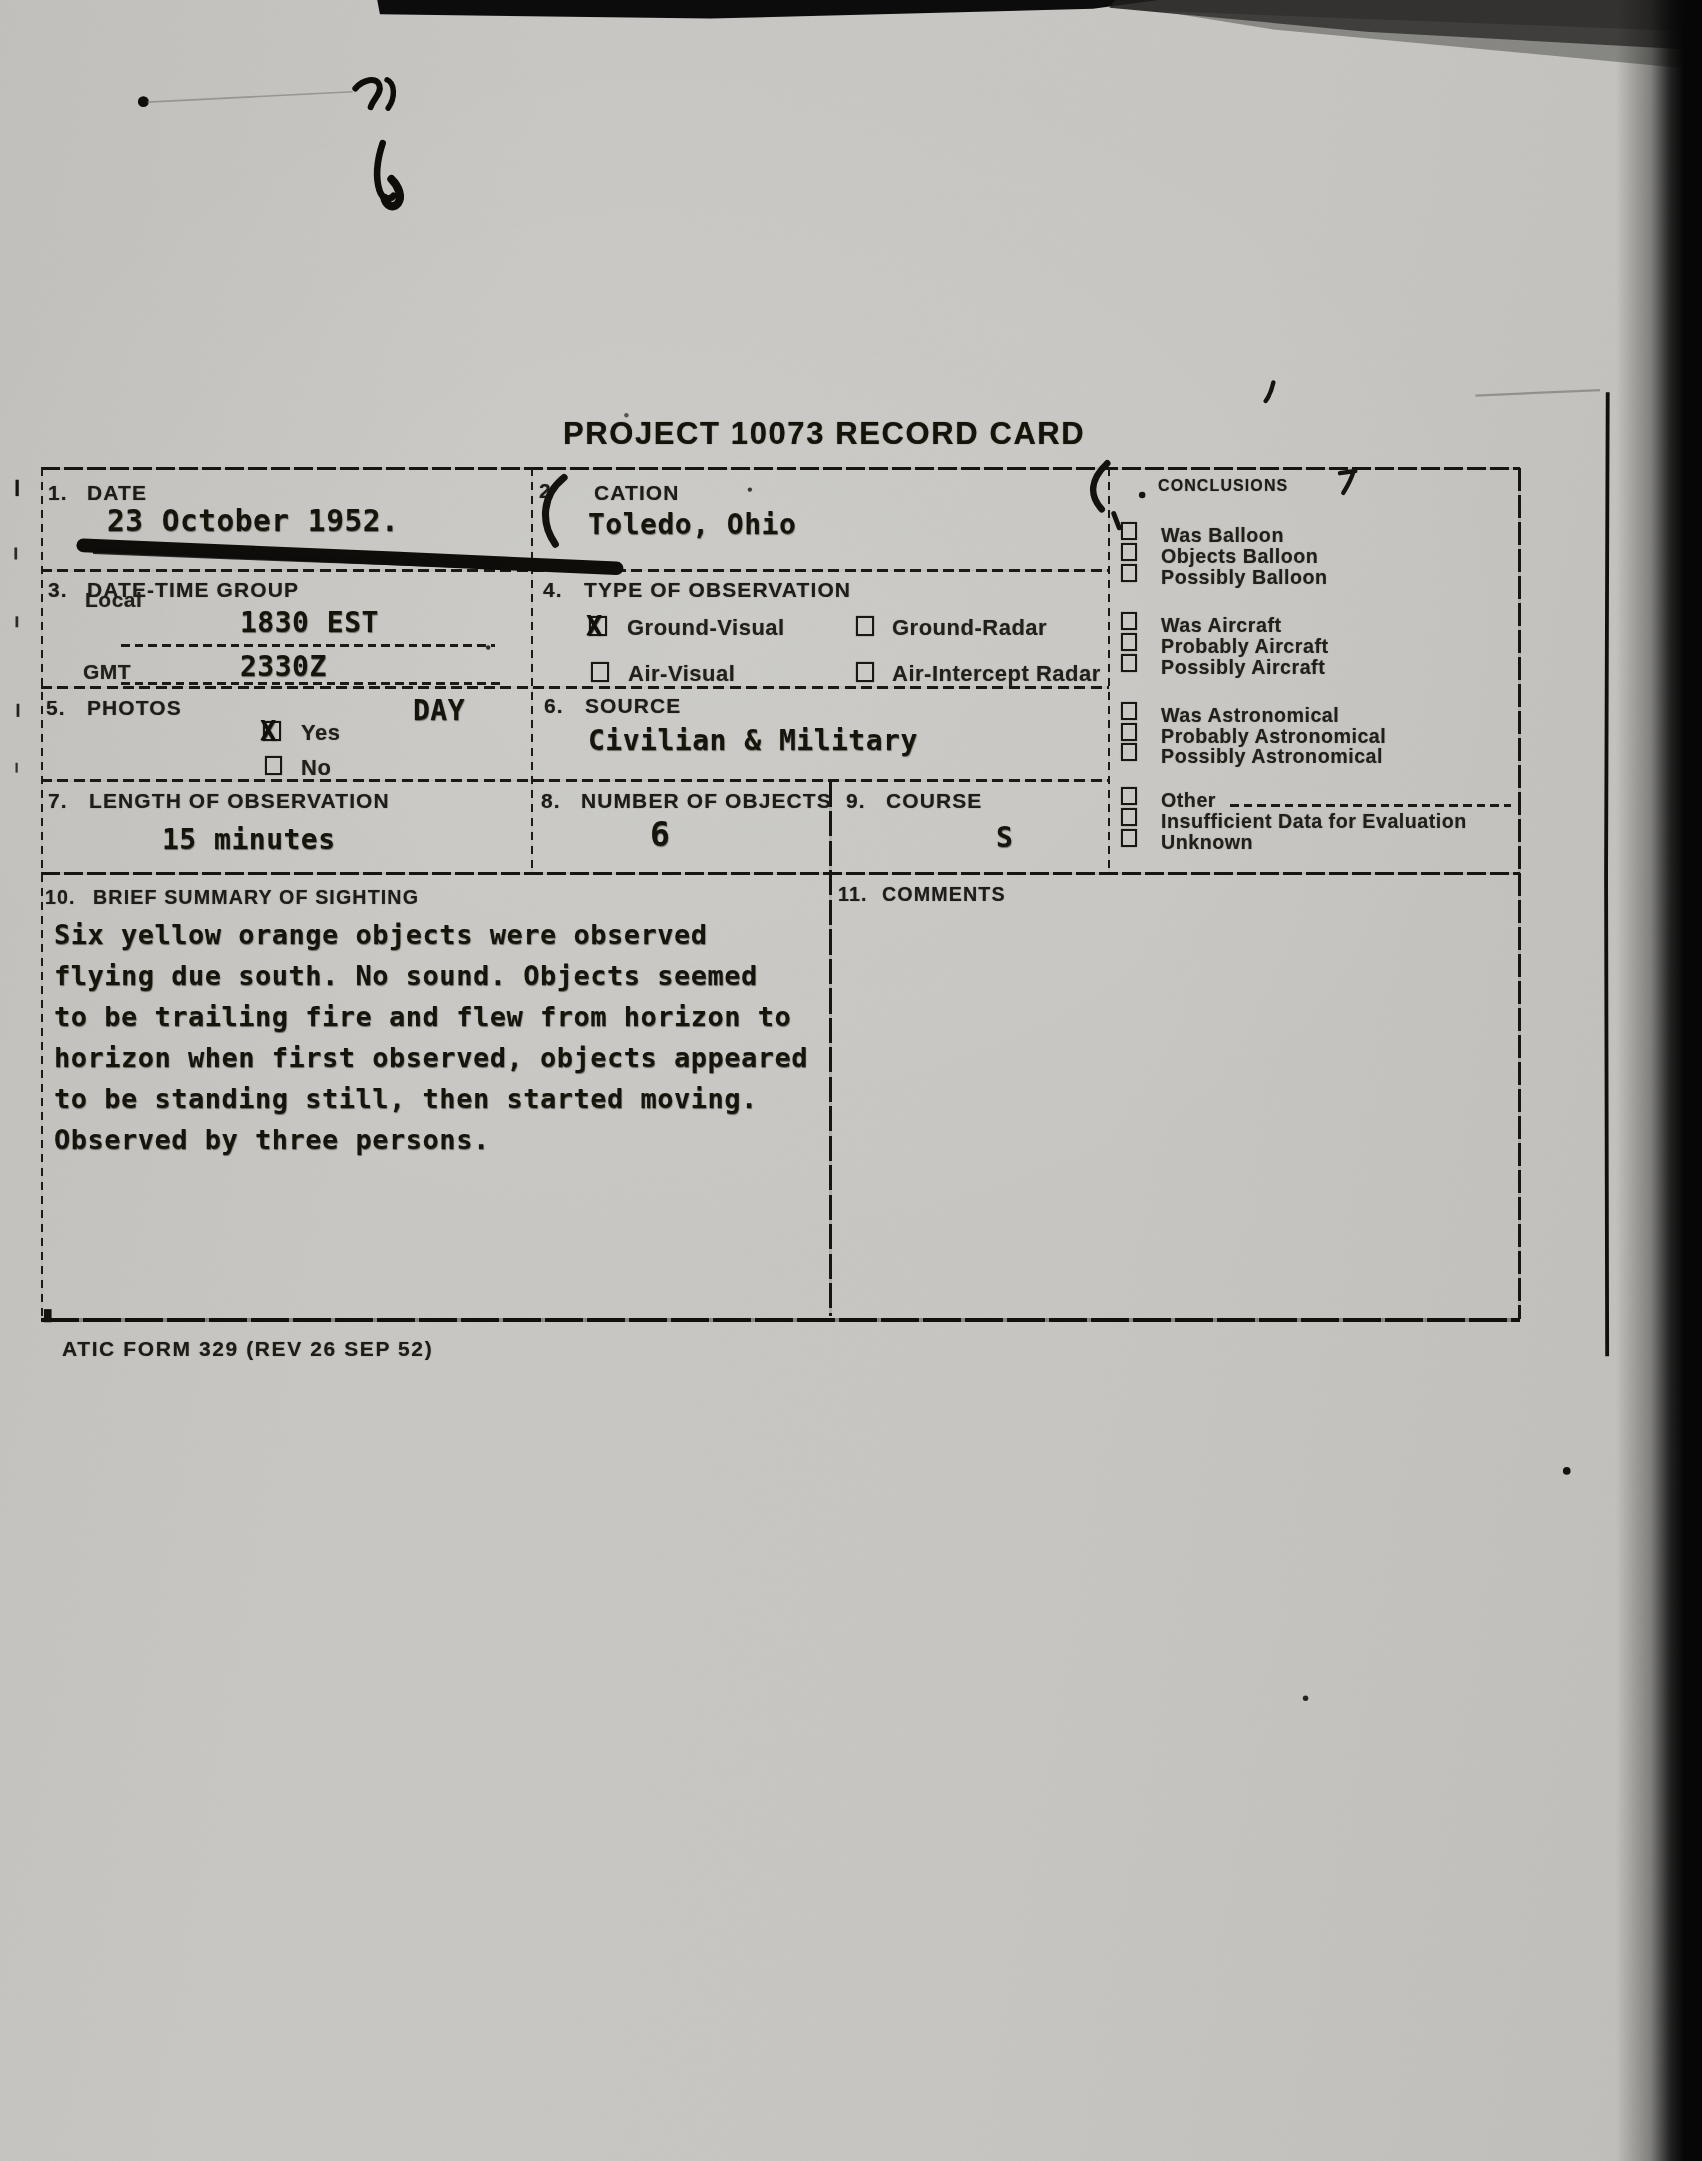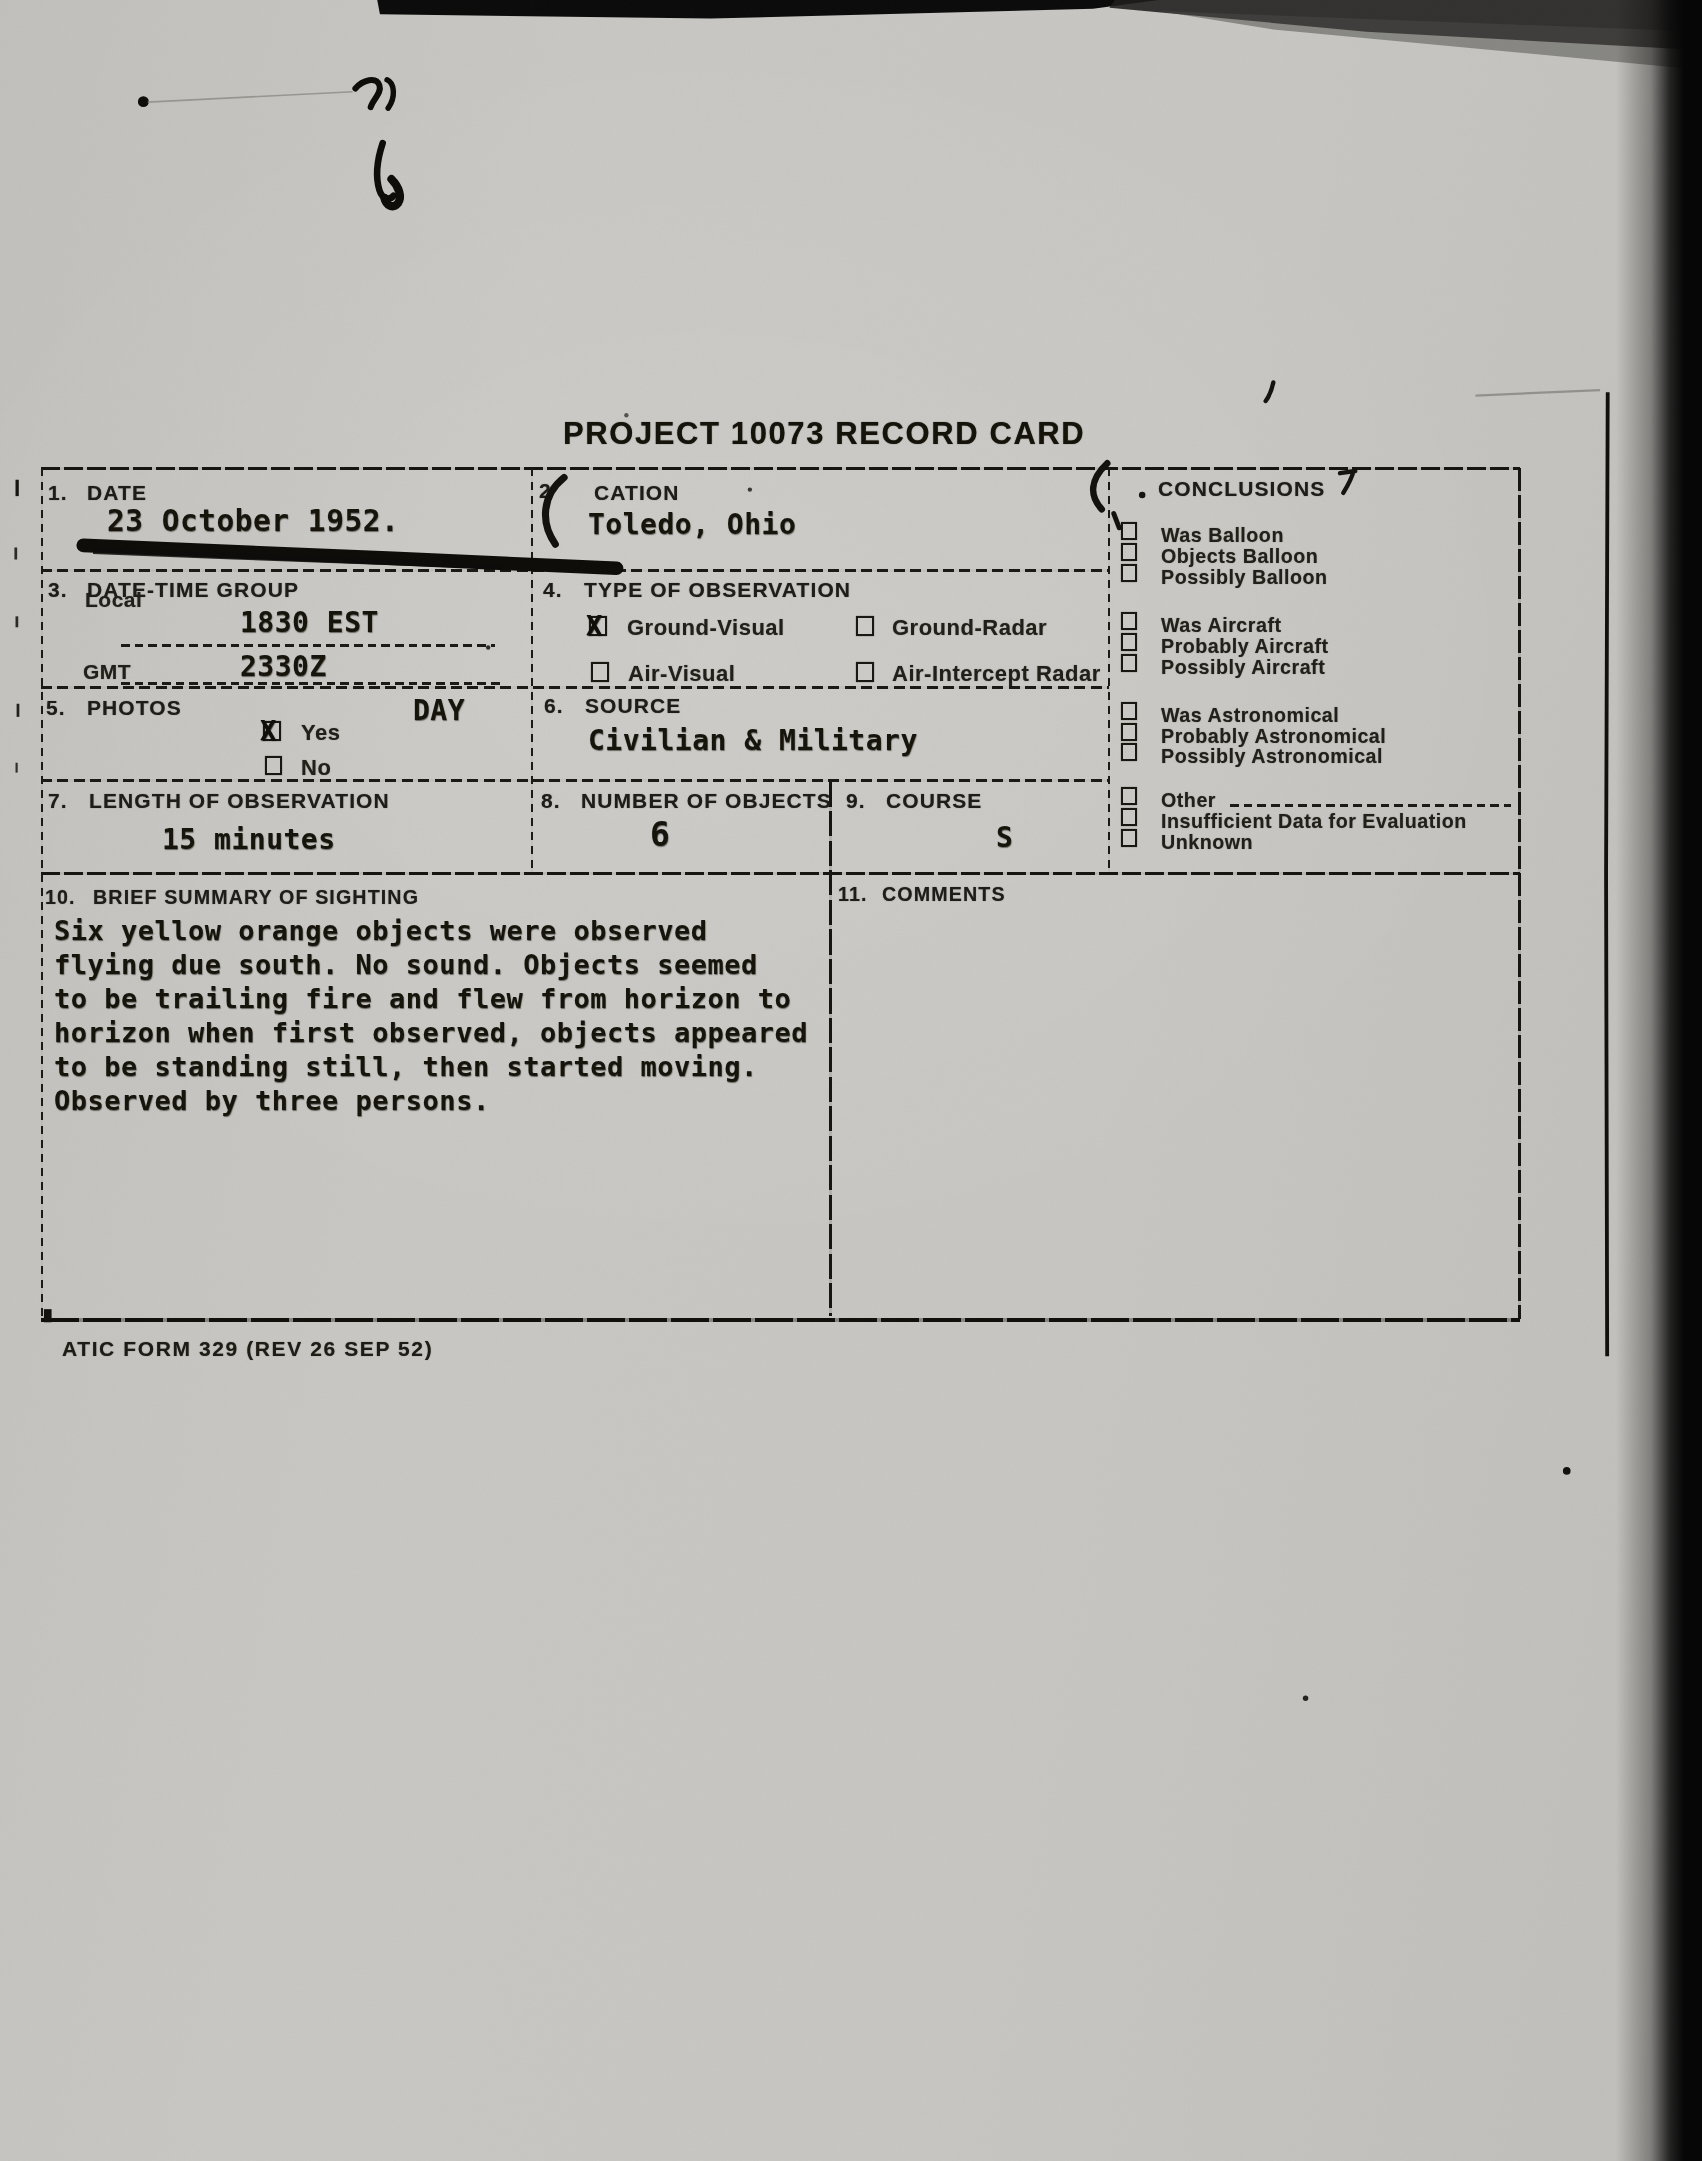--- a/index.html
+++ b/index.html
@@ -8,26 +8,26 @@
     position:relative;width:1703px;height:2161px;overflow:hidden;
     background:
       radial-gradient(ellipse 1312px 984px at 42% 30%, rgba(255,255,255,.09), rgba(255,255,255,0) 65%),
       linear-gradient(100deg,#c2c1bd 0%,#c9c8c4 28%,#c8c7c3 62%,#c0bfbb 100%);
     font-family:"Liberation Sans",sans-serif;
   }
   
   .lbl{position:absolute;font-family:"Liberation Sans",sans-serif;font-weight:700;
        color:#1d1b15;font-size:21px;letter-spacing:1.1px;white-space:nowrap;
        text-shadow:0 0 1.1px rgba(30,28,22,.55);}
-  .lbl-big{font-size:21px;}
+  .lbl-big{font-size:16px;}
   
   .typed{position:absolute;font-family:"DejaVu Sans Mono","Liberation Mono",monospace;
          font-weight:700;color:#141209;font-size:28px;letter-spacing:0.5px;white-space:pre;
          text-shadow:0.5px 0.5px 1.1px rgba(20,17,12,.55);}
-  .typed-block{white-space:pre-line;line-height:34px;font-size:27px;}
+  .typed-block{white-space:pre-line;line-height:41px;font-size:27px;}
   
   .hline{position:absolute;height:3.3px;}
   .vline{position:absolute;width:2.7px;}
   .dash-h-heavy{background:repeating-linear-gradient(90deg,#15130d 0 18.6px,rgba(21,19,13,.08) 18.6px 23px);}
   .dash-h{background:repeating-linear-gradient(90deg,#1a1812 0 11px,rgba(26,24,18,.05) 11px 16.4px);height:2.7px;}
   .dash-h-solid{background:repeating-linear-gradient(90deg,#100e09 0 38px,rgba(16,14,9,.35) 38px 42px);height:4.4px;}
   .dash-v{background:repeating-linear-gradient(180deg,#1a1812 0 7.7px,rgba(26,24,18,.05) 7.7px 14px);width:2.2px;}
   .dash-v-heavy{background:repeating-linear-gradient(180deg,#15130d 0 23px,rgba(21,19,13,.1) 23px 27px);width:3.3px;}
   .dash-v-long{background:repeating-linear-gradient(180deg,#15130d 0 25px,rgba(21,19,13,.12) 25px 29.5px);width:2.7px;}
   

